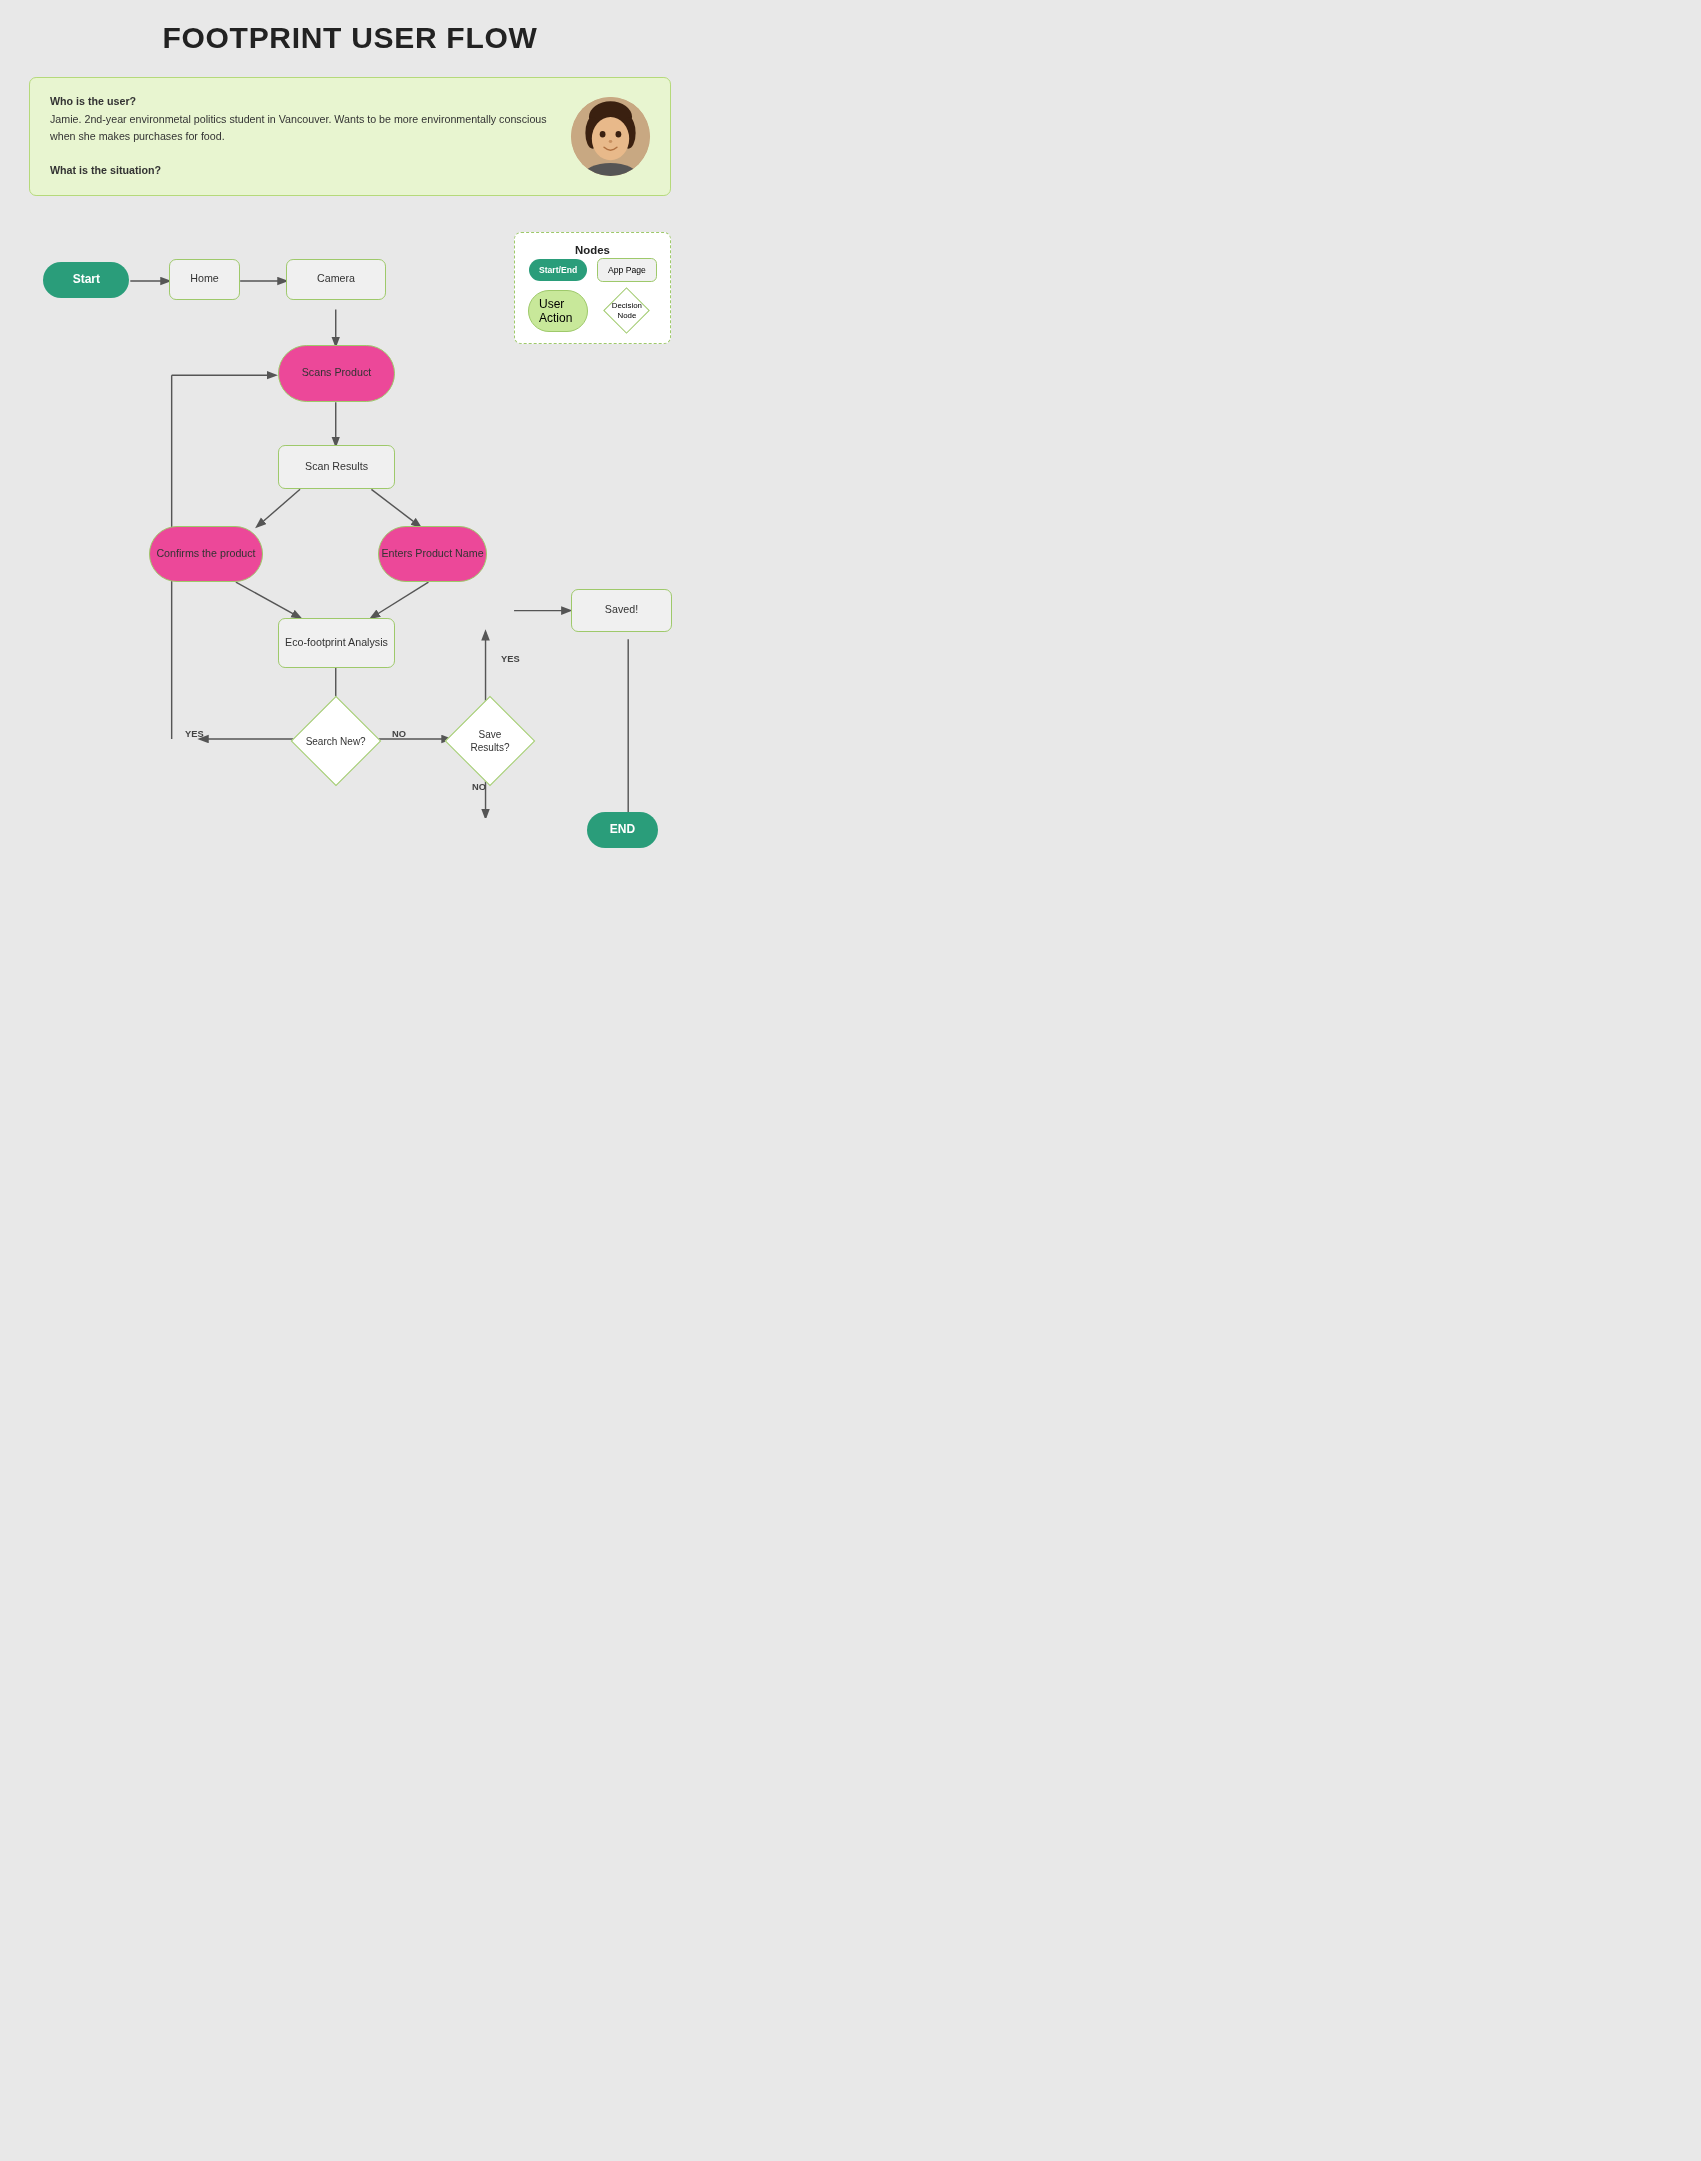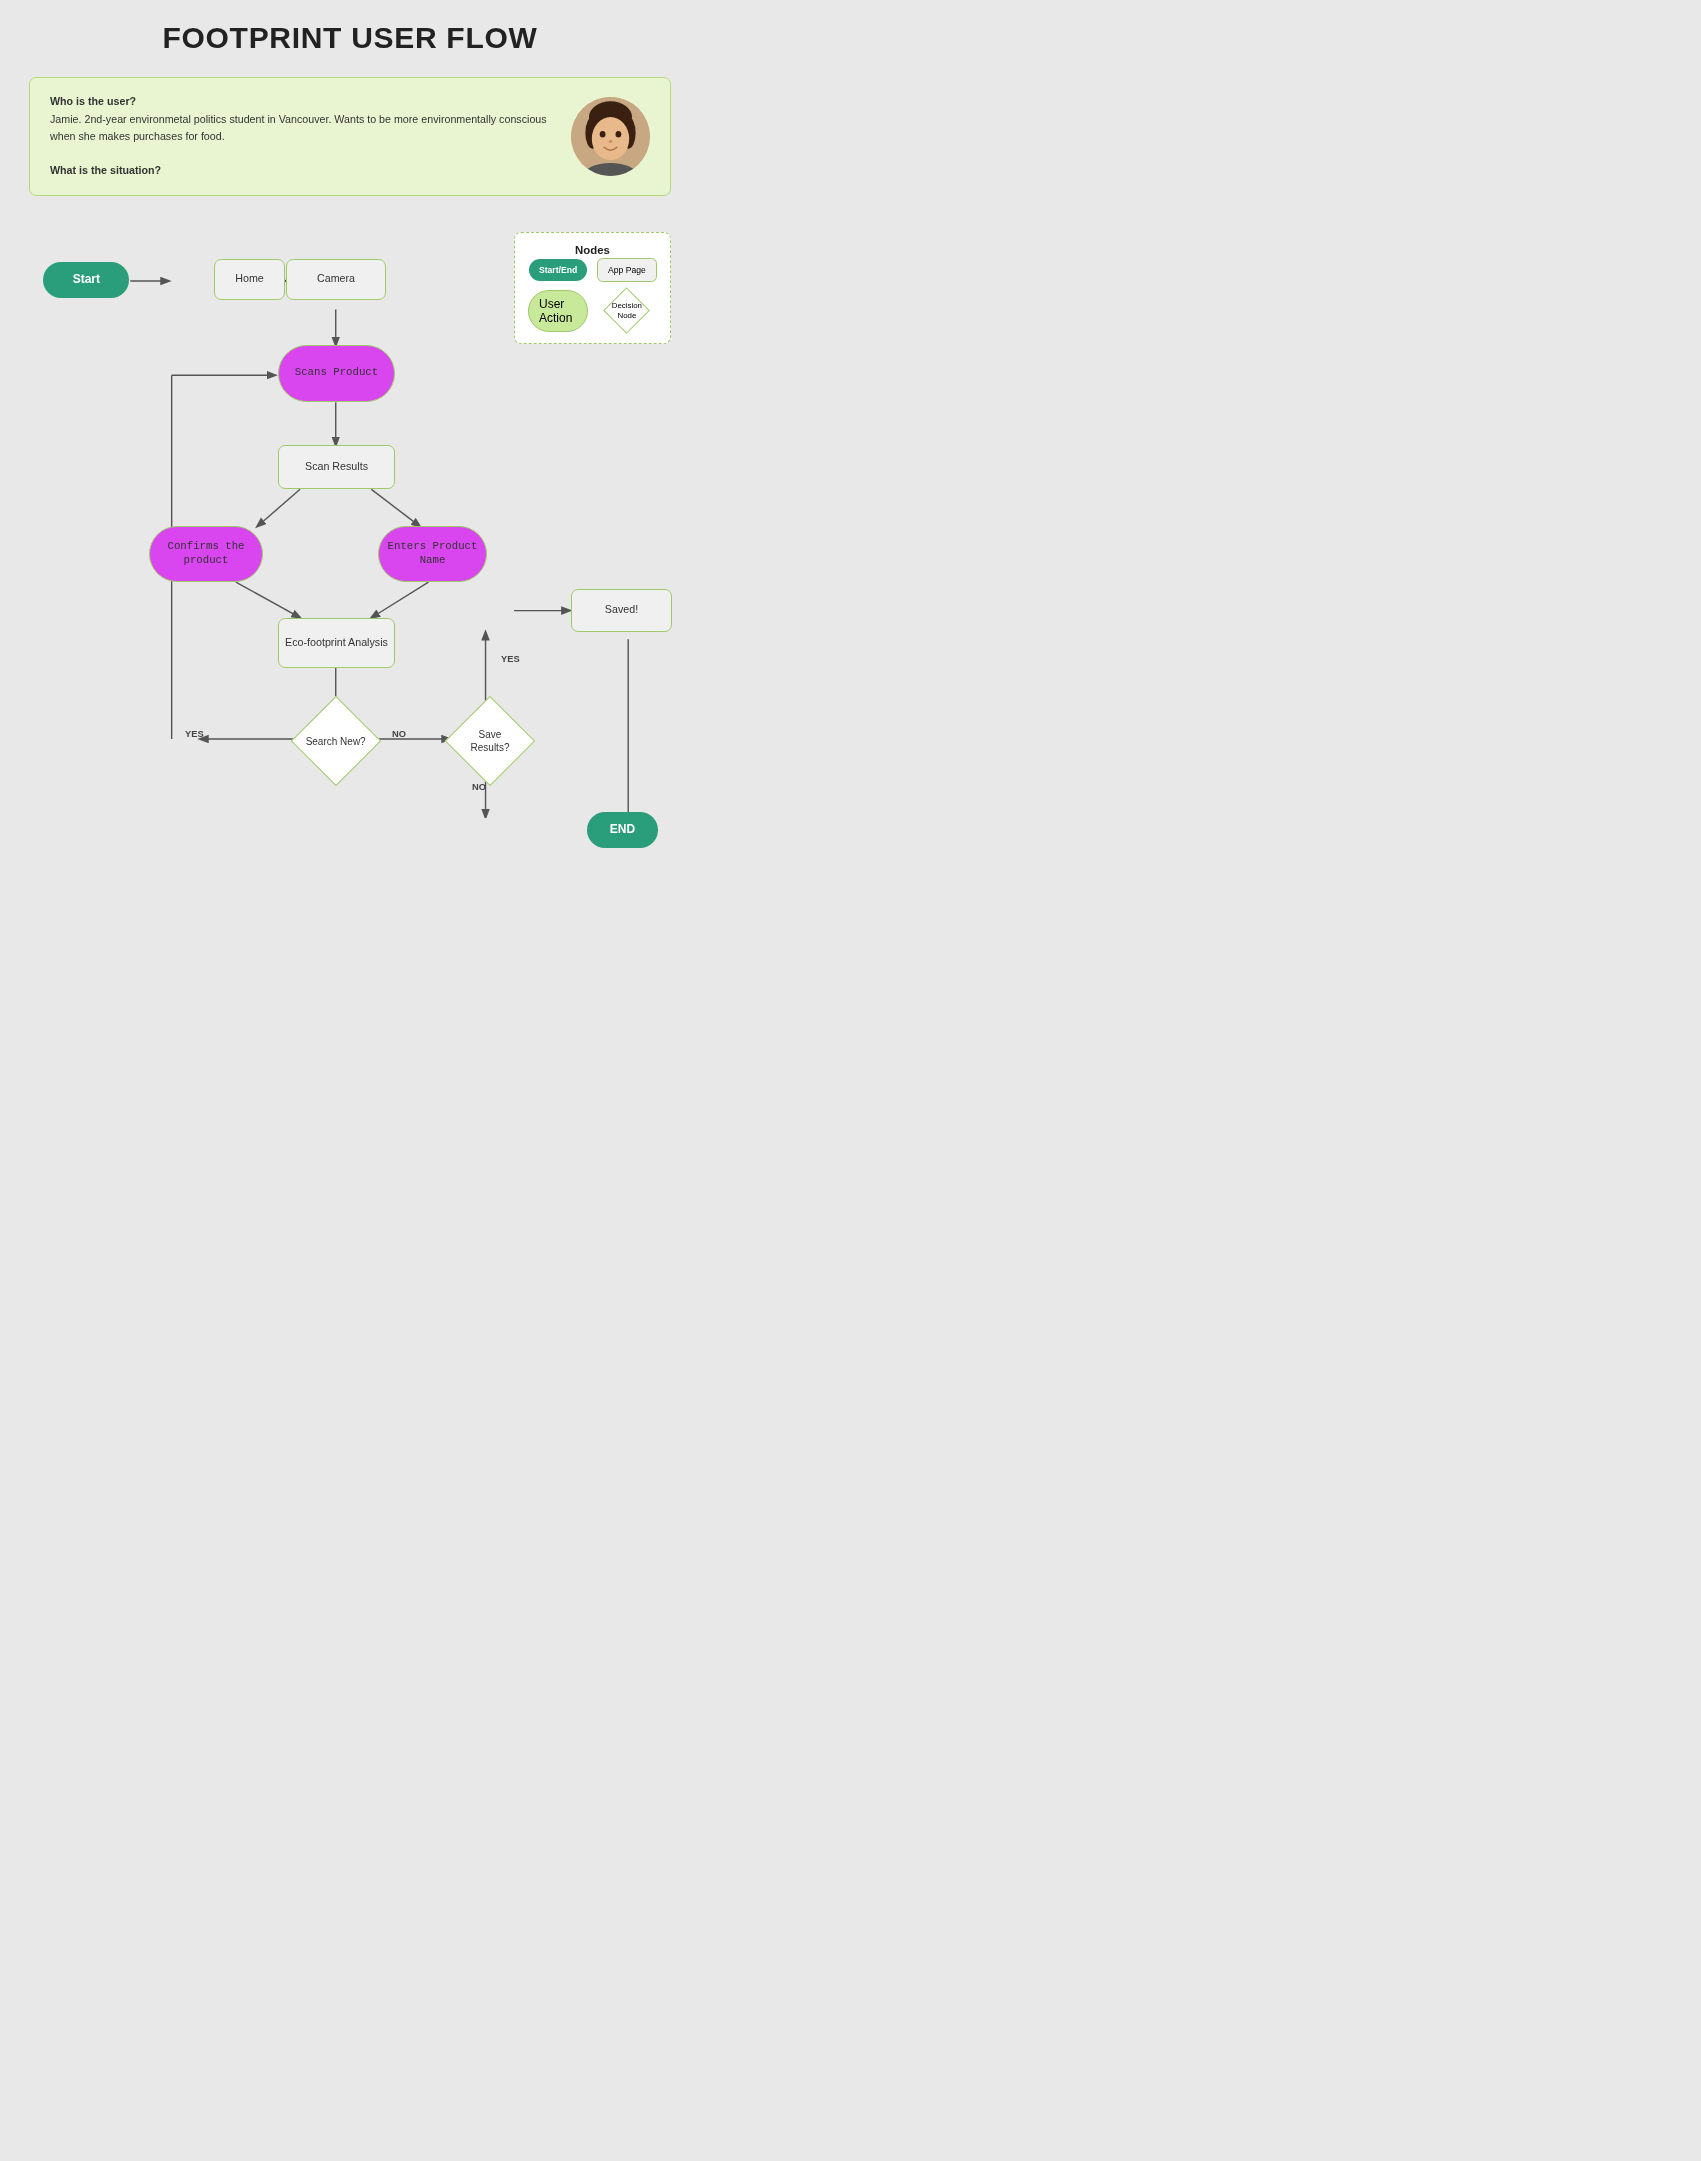--- a/index.html
+++ b/index.html
@@ -70,25 +70,24 @@
       font-weight: bold;
       font-size: 12px;
     }
     .node-app-page {
       background: #f0f0f0;
       border: 1.4px solid #9ec96a;
       border-radius: 7.1px;
       color: #333;
     }
     .node-user-action {
-      background: #d946ef;
+      background: #ec4899;
       border: 1.4px solid #9ec96a;
       border-radius: 36px;
       color: #333;
-      font-family: Liberation Mono, monospace;
     }
     .node-decision {
       background: white;
       border: 1.4px solid #9ec96a;
       color: #333;
       transform: rotate(45deg);
     }
     .node-decision span {
       display: block;
       transform: rotate(-45deg);
@@ -265,21 +264,21 @@
 
     <line x1="680" y1="840" x2="780" y2="840" marker-end="url(#arrow)"></line>
 
     <line x1="840" y1="570" x2="840" y2="840" marker-end="url(#arrow)"></line>
   </svg>
 
   <div class="node node-start-end" style="left:14.3px; top:30px; width:86px; height:36px;">
     <span>Start</span>
   </div>
 
-  <div class="node node-app-page" style="left:140px; top:27px; width:71px; height:41px;margin-left:45px;">
+  <div class="node node-app-page" style="left:140px; top:27px; width:71px; height:41px;">
     <span>Home</span>
   </div>
 
   <div class="node node-app-page" style="left:257px; top:27px; width:100px; height:41px;">
     <span>Camera</span>
   </div>
 
   <div class="node node-user-action" style="left:249px; top:113px; width:117px; height:57px;">
     <span>Scans Product</span>
   </div>

